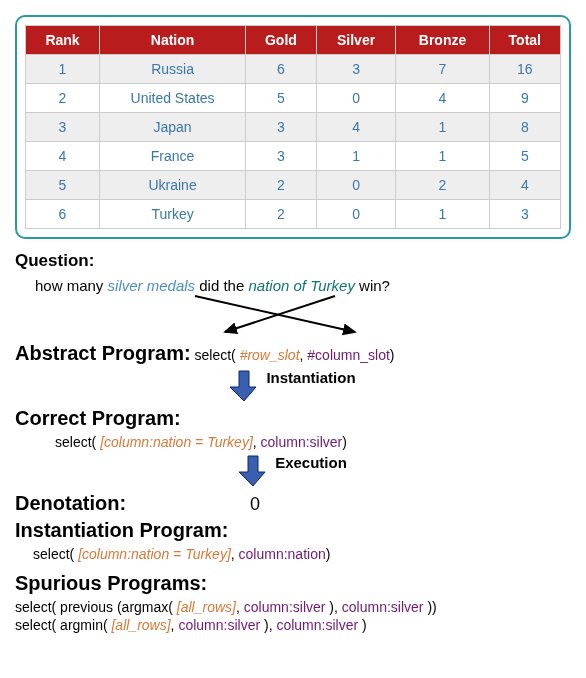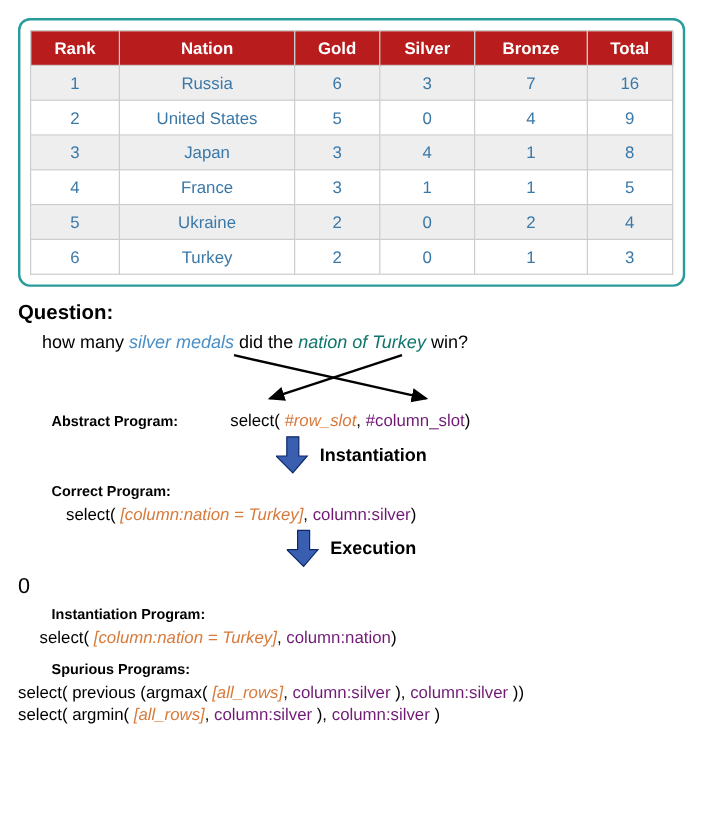--- a/index.html
+++ b/index.html
@@ -56,36 +56,34 @@
       height: 40px;
       margin: -8px 0 0 0;
     }
     .arrows svg {
       position: absolute;
       left: 140px;
       top: -4px;
     }
     .prog-label {
       font-weight: bold;
-      font-size: 12px;
+      font-size: 20px;
       display: inline-block;
       min-width: 145px;
-      margin-left: 28px;
     }
     .prog-line {
       margin: 4px 0;
     }
     .code-text {
       font-family: Arial, sans-serif;
     }
     .slot-blue { color: #701a75; }
     .slot-orange { color: #d87a3a; font-style: italic; }
     .instantiation-row {
       display: flex;
-      align-items: center;
       justify-content: center;
       gap: 8px;
       margin: 2px 0;
     }
     .step-label {
       font-weight: bold;
       font-size: 15px;
     }
     .big-arrow svg { display: block; }
     .denotation-row {
@@ -213,20 +211,21 @@
 <div class="instantiation-row">
   <span class="big-arrow">
     <svg width="28" height="34">
         <path d="M9 2 h10 v16 h7 L14 32 L0 18 h9 Z" fill="#3b5fb0" stroke="#0a2a6a" stroke-width="1"></path>
       </svg>
   </span>
   <span class="step-label">Execution</span>
 </div>
 
 <div class="denotation-row">
+  <span class="prog-label">Denotation:</span>
   <span class="denotation-val">0</span>
 </div>
 
 <div class="prog-line">
   <span class="prog-label" style="min-width:auto">Instantiation Program:</span>
 </div>
 <div class="prog-line" style="margin-left:18px">
   <span>select( </span><span class="slot-orange">[column:nation = Turkey]</span><span>, </span><span class="slot-blue">column:nation</span><span>)</span>
 </div>
 

